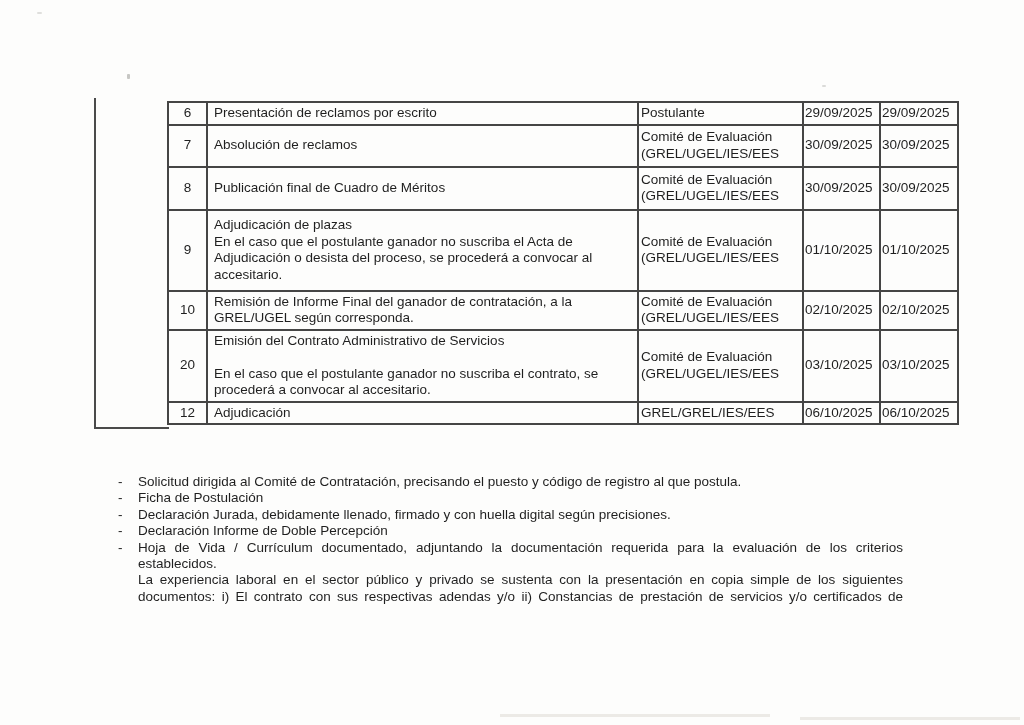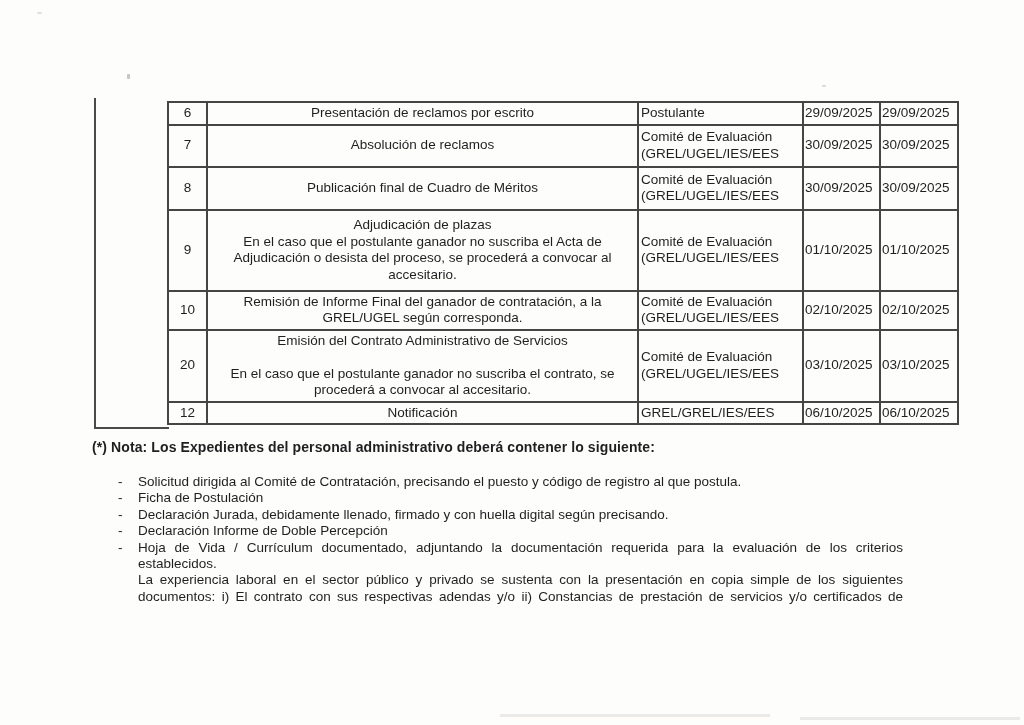--- a/index.html
+++ b/index.html
@@ -24,21 +24,21 @@
   }
   table.sched td{
     border:2px solid #454545;
     font-size:13.5px;line-height:16.5px;
     vertical-align:middle;
     overflow:hidden;
   }
   col.c1{width:39px;} col.c2{width:431px;} col.c3{width:165px;}
   col.c4{width:77px;} col.c5{width:78px;}
   td.c-num{text-align:center;padding:1px 2px;}
-  td.c-act{text-align:center;padding:2px 6px;white-space:pre-line;}
+  td.c-act{text-align:left;padding:2px 6px;white-space:pre-line;}
   td.c-resp{text-align:left;padding:1px 2px;white-space:pre-line;}
   td.c-date{text-align:left;padding:1px 1px;}
   tr.r1{height:19px;} tr.r2{height:42px;} tr.r3{height:43px;}
   tr.r4{height:81px;} tr.r5{height:27px;} tr.r6{height:65px;}
   tr.r7{height:19px;padding-left:40px;}
 
   
   .note-heading{
     position:absolute;left:92px;top:439px;width:880px;
     font-size:14px;font-weight:bold;letter-spacing:.1px;
@@ -123,44 +123,43 @@
 
 En el caso que el postulante ganador no suscriba el contrato, se procederá a convocar al accesitario.</td>
     <td class="c-resp">Comité de Evaluación
 (GREL/UGEL/IES/EES</td>
     <td class="c-date">03/10/2025</td>
     <td class="c-date">03/10/2025</td>
   </tr>
 
   <tr class="r7">
     <td class="c-num">12</td>
-    <td class="c-act">Notificación</td>
+    <td class="c-act">Adjudicación</td>
     <td class="c-resp">GREL/GREL/IES/EES</td>
     <td class="c-date">06/10/2025</td>
     <td class="c-date">06/10/2025</td>
   </tr>
 </tbody>
   </table>
 
-  <div class="note-heading">(*) Nota: Los Expedientes del personal administrativo deberá contener lo siguiente:</div>
 
   <div class="req-list">
   <div class="req-item">
     <span class="req-marker">-</span>
     <div class="req-text">Solicitud dirigida al Comité de Contratación, precisando el puesto y código de registro al que postula.</div>
   </div>
 
   <div class="req-item">
     <span class="req-marker">-</span>
     <div class="req-text">Ficha de Postulación</div>
   </div>
 
   <div class="req-item">
     <span class="req-marker">-</span>
-    <div class="req-text">Declaración Jurada, debidamente llenado, firmado y con huella digital según precisando.</div>
+    <div class="req-text">Declaración Jurada, debidamente llenado, firmado y con huella digital según precisiones.</div>
   </div>
 
   <div class="req-item">
     <span class="req-marker">-</span>
     <div class="req-text">Declaración Informe de Doble Percepción</div>
   </div>
 
   <div class="req-item">
     <span class="req-marker">-</span>
     <div class="req-text">Hoja de Vida / Currículum documentado, adjuntando la documentación requerida para la evaluación de los criterios establecidos.</div>

